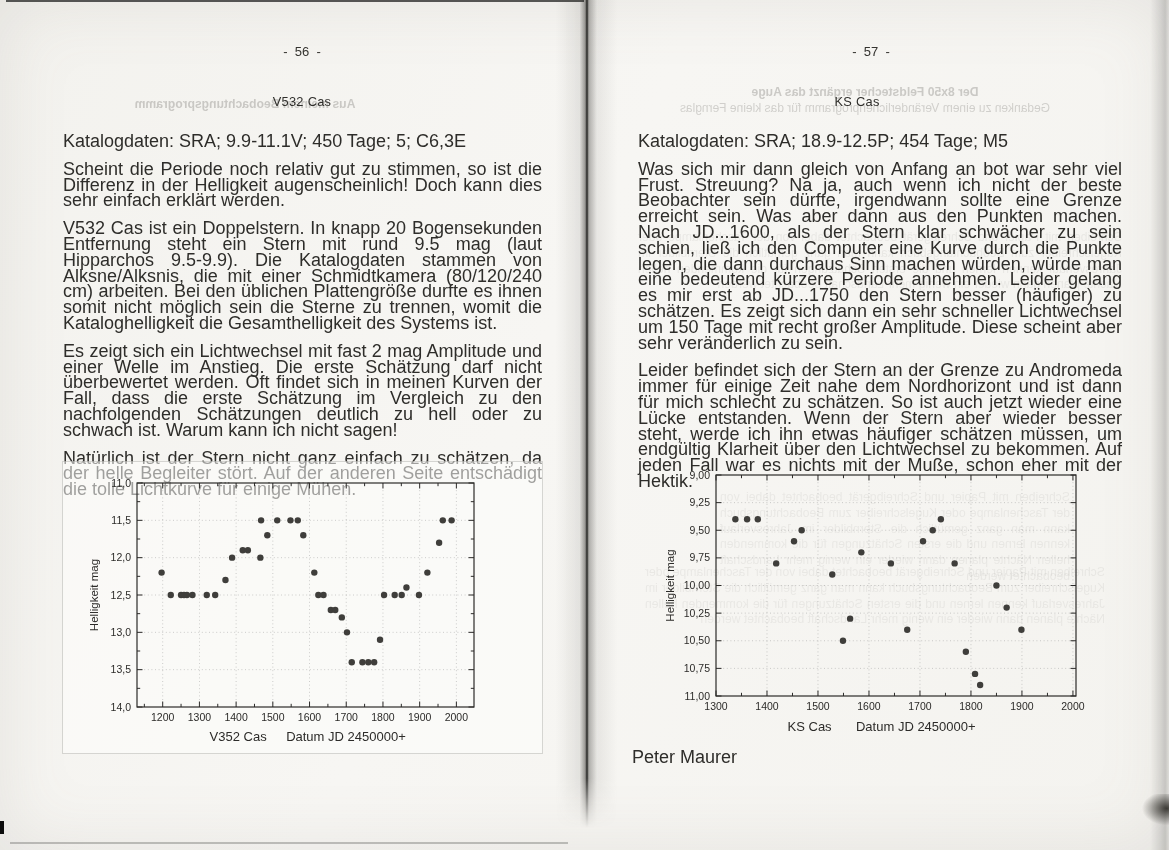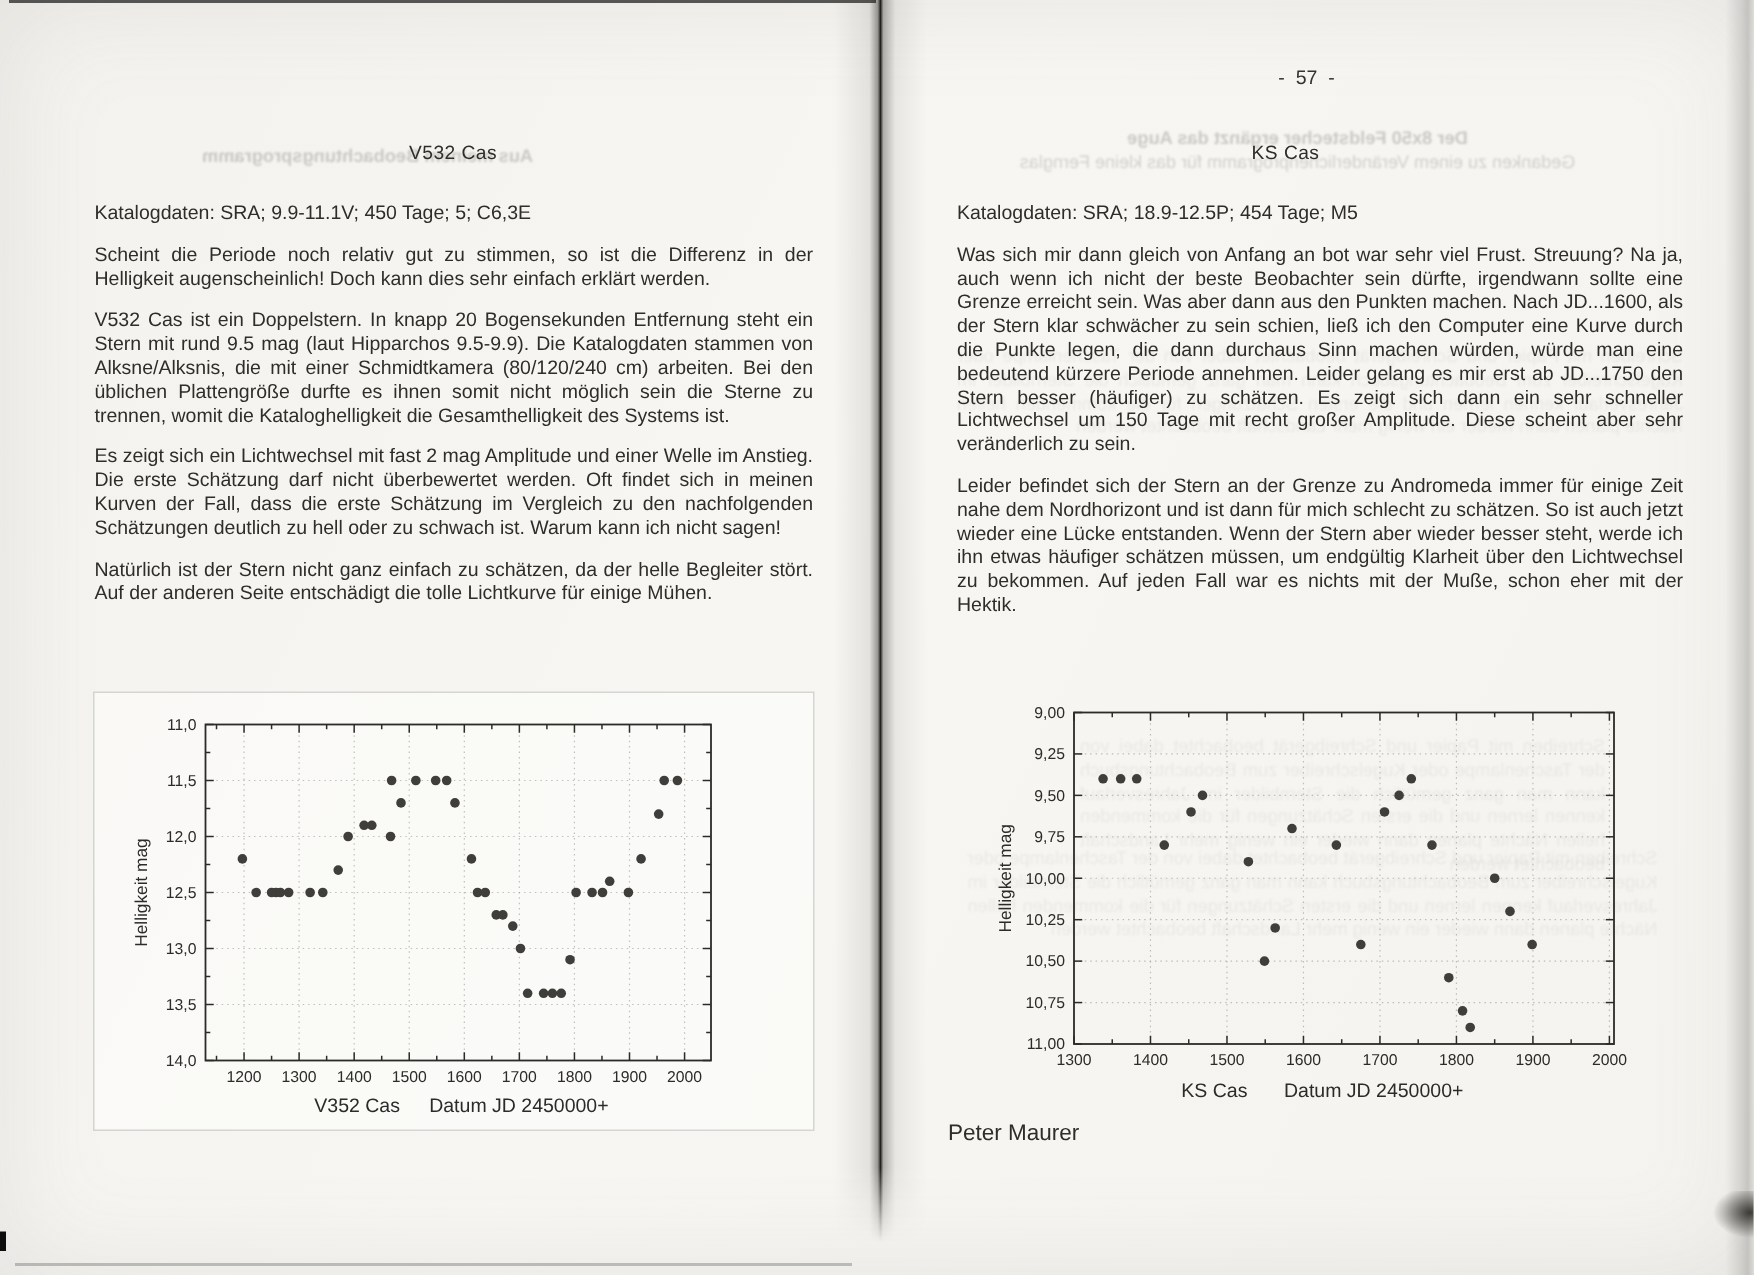--- a/index.html
+++ b/index.html
@@ -6,24 +6,24 @@
   body{width:1169px;height:850px;overflow:hidden;background:#e9e8e4;font-family:"Liberation Sans",sans-serif;}
   .scan{position:absolute;left:0;top:0;width:1169px;height:850px;
         background:linear-gradient(115deg,#f3f2ee 0%,#f7f6f3 45%,#f4f3ef 100%);
         box-shadow:inset 0 0 70px rgba(120,115,105,0.13);color:#2f2e2b;}
   .page{position:absolute;top:0;height:850px;}
   .page-left{left:0;width:585px;}
   .page-right{left:585px;width:584px;}
   .abs{position:absolute;}
   .pagenum{font-size:13px;white-space:pre;text-align:center;color:#34332f;}
   .article-title{font-size:12.8px;font-weight:normal;text-align:center;letter-spacing:0.3px;}
-  .body-col{font-size:13px;line-height:15.8px;text-align:justify;color:#2e2d2a;}
+  .body-col{font-size:18px;line-height:15.8px;text-align:justify;color:#2e2d2a;}
   .body-col p{margin:0 0 12px 0;}
   .catalog{margin:0 0 13px 0;}
-  .author{font-size:15px;color:#2e2d2a;}
+  .author{font-size:18px;color:#2e2d2a;}
 
   
   .ghost{transform:scaleX(-1);filter:blur(0.7px);color:#8f8d89;pointer-events:none;}
   .ghost-title{opacity:0.42;font-weight:bold;text-align:center;font-size:12.2px;}
   .ghost-sub{opacity:0.36;text-align:center;font-size:12px;}
   .ghost-body{opacity:0.12;font-size:12.2px;line-height:15.8px;text-align:justify;}
 
   
   .figure-frame{border:1px solid rgba(120,118,110,0.28);background:rgba(253,253,251,0.55);}
   svg text{font-family:"Liberation Sans",sans-serif;}
@@ -49,20 +49,21 @@
     background:radial-gradient(ellipse at 92% 45%,rgba(35,33,28,0.85),rgba(35,33,28,0) 68%);}
 </style>
 </head>
 <body>
 
 <div class="scan">
 
   <div class="page page-left">
     <div class="abs ghost ghost-title" style="left:85px;top:97px;width:320px;">Aus meinem Beobachtungsprogramm</div>
 
+    <div class="abs pagenum" style="left:63px;top:44px;width:478px;">-  56  -</div>
 
     <div class="abs article-title" style="left:63px;top:94px;width:478px;">V532 Cas</div>
 
     <div class="abs body-col" style="left:63px;top:134px;width:479px;">
       <p class="catalog">Katalogdaten: SRA; 9.9-11.1V; 450 Tage; 5; C6,3E</p>
       <p>Scheint die Periode noch relativ gut zu stimmen, so ist die Differenz in der Helligkeit augenscheinlich! Doch kann dies sehr einfach erklärt werden.</p>
       <p>V532 Cas ist ein Doppelstern. In knapp 20 Bogensekunden Entfernung steht ein Stern mit rund 9.5 mag (laut Hipparchos 9.5-9.9). Die Katalogdaten stammen von Alksne/Alksnis, die mit einer Schmidtkamera (80/120/240 cm) arbeiten. Bei den üblichen Plattengröße durfte es ihnen somit nicht möglich sein die Sterne zu trennen, womit die Kataloghelligkeit die Gesamthelligkeit des Systems ist.</p>
       <p>Es zeigt sich ein Lichtwechsel mit fast 2 mag Amplitude und einer Welle im Anstieg. Die erste Schätzung darf nicht überbewertet werden. Oft findet sich in meinen Kurven der Fall, dass die erste Schätzung im Vergleich zu den nachfolgenden Schätzungen deutlich zu hell oder zu schwach ist. Warum kann ich nicht sagen!</p>
       <p>Natürlich ist der Stern nicht ganz einfach zu schätzen, da der helle Begleiter stört. Auf der anderen Seite entschädigt die tolle Lichtkurve für einige Mühen.</p>
     </div>

